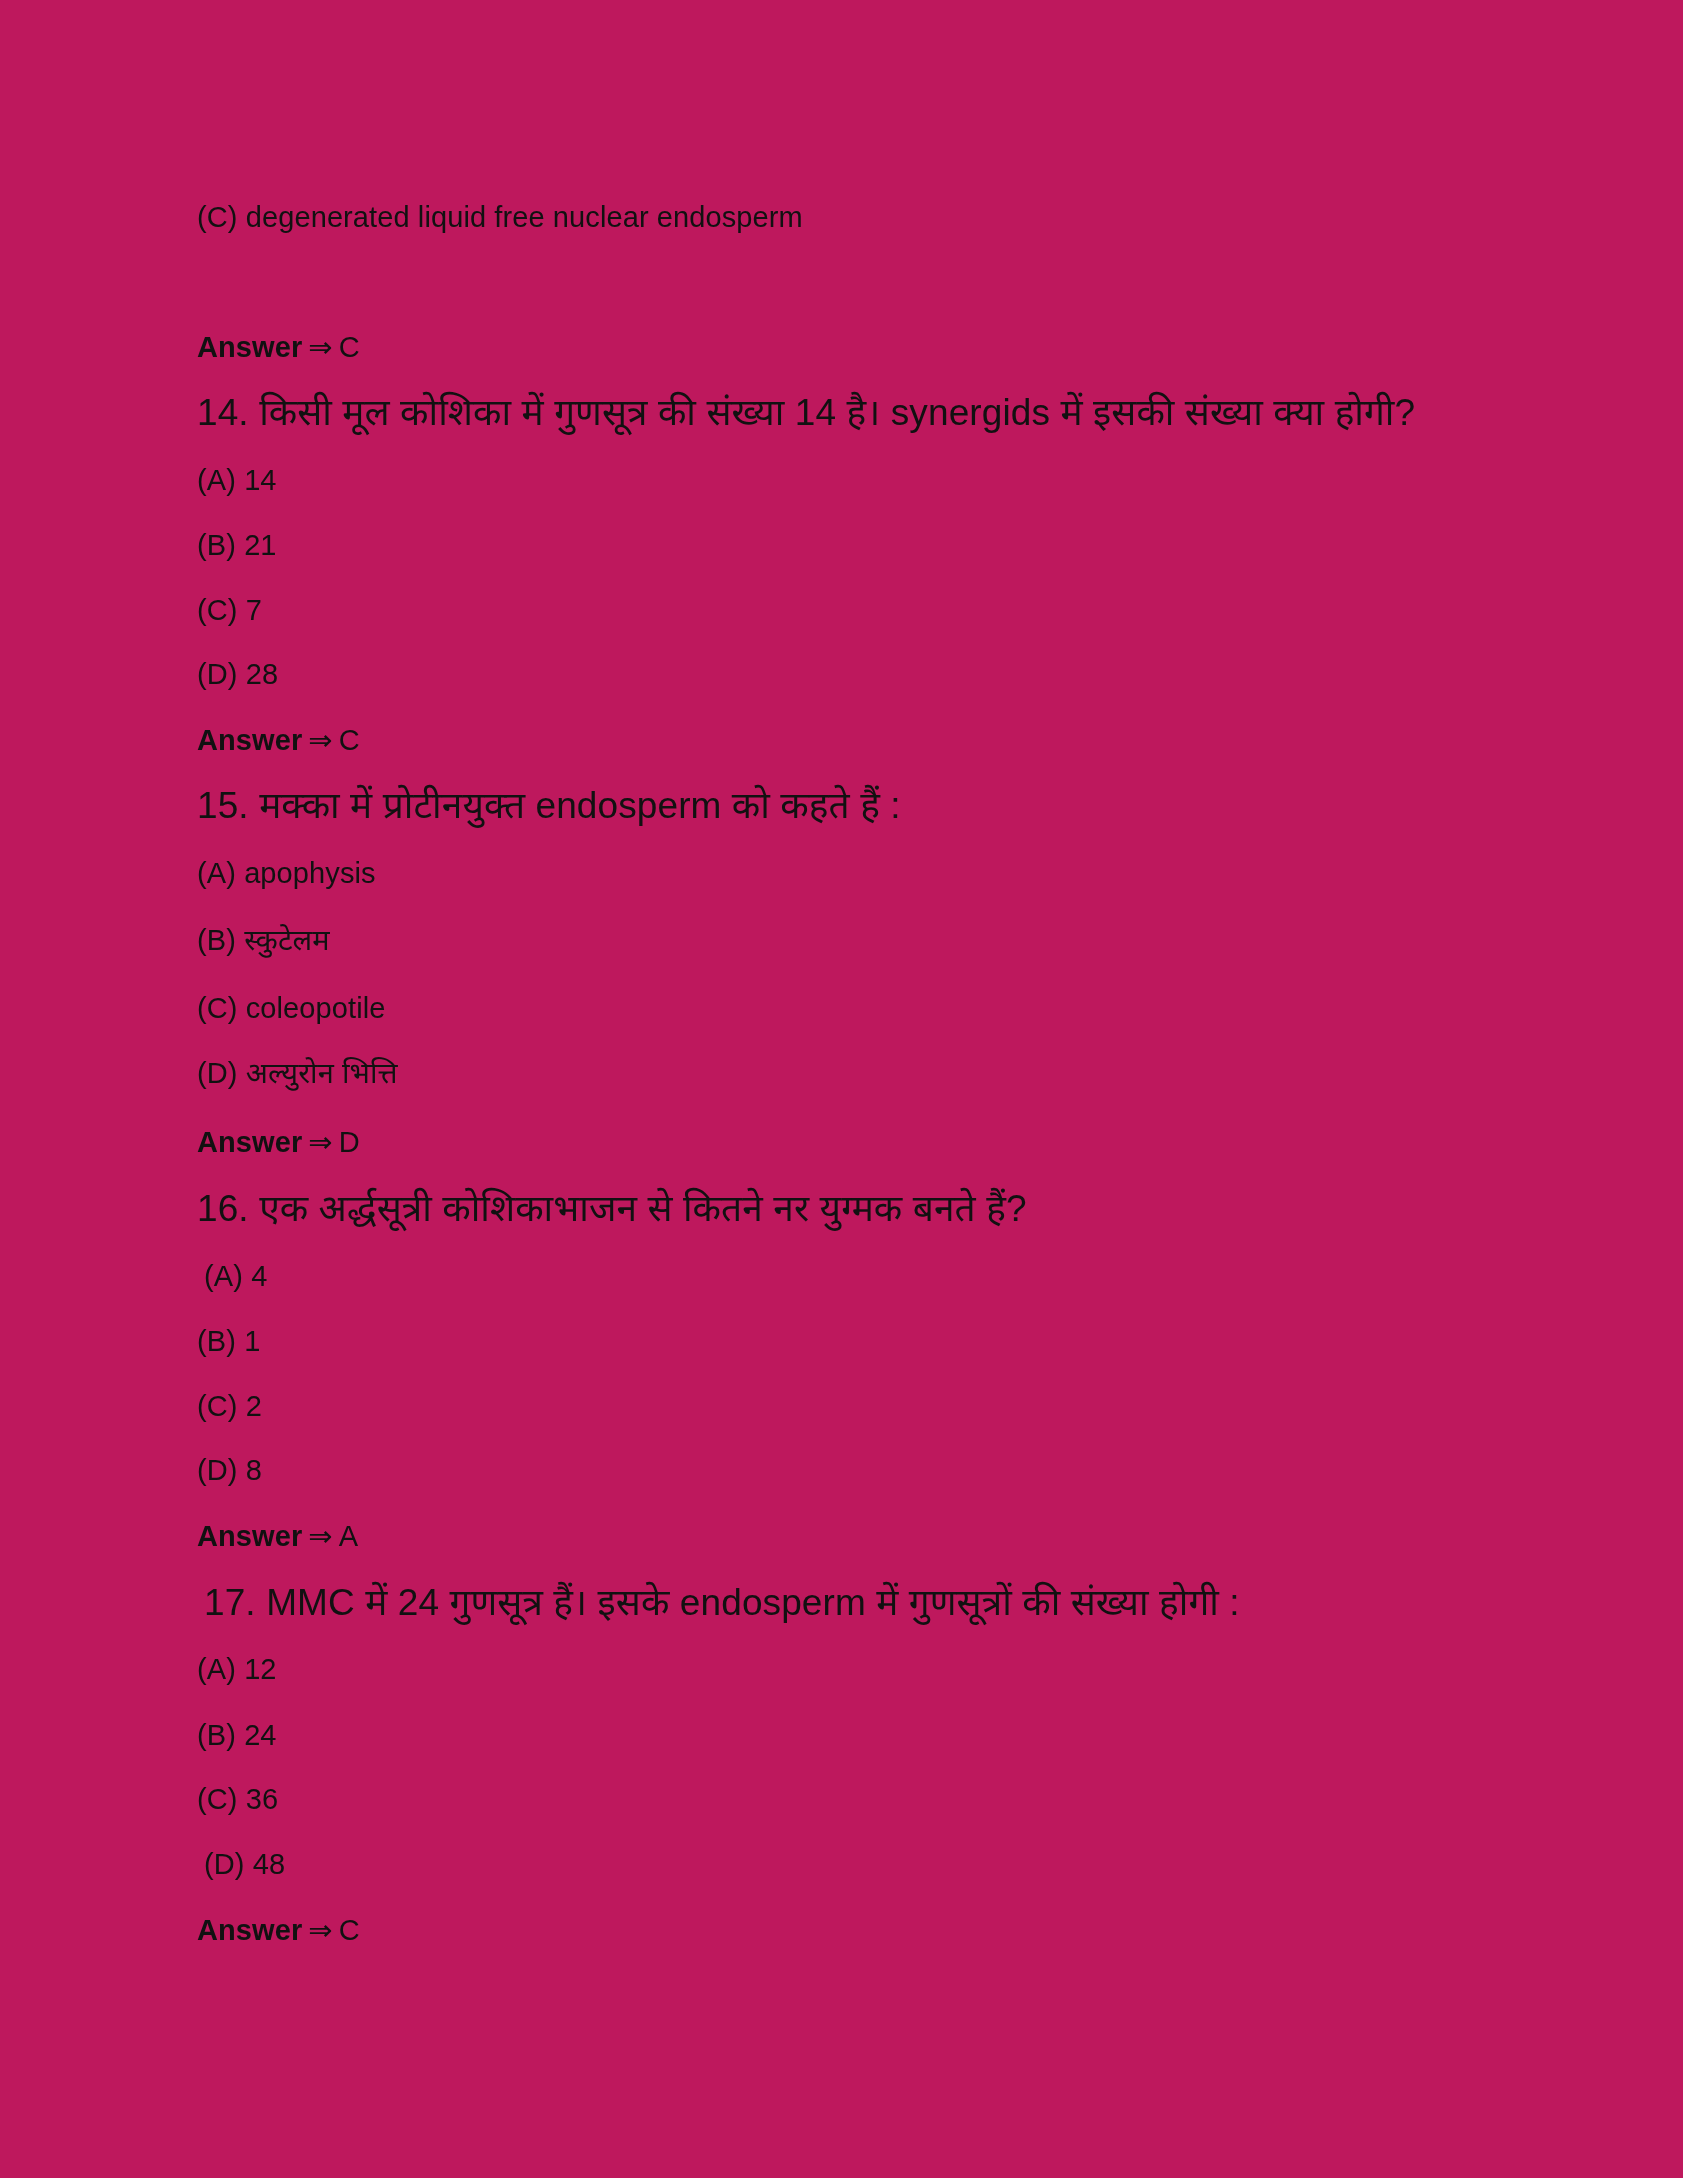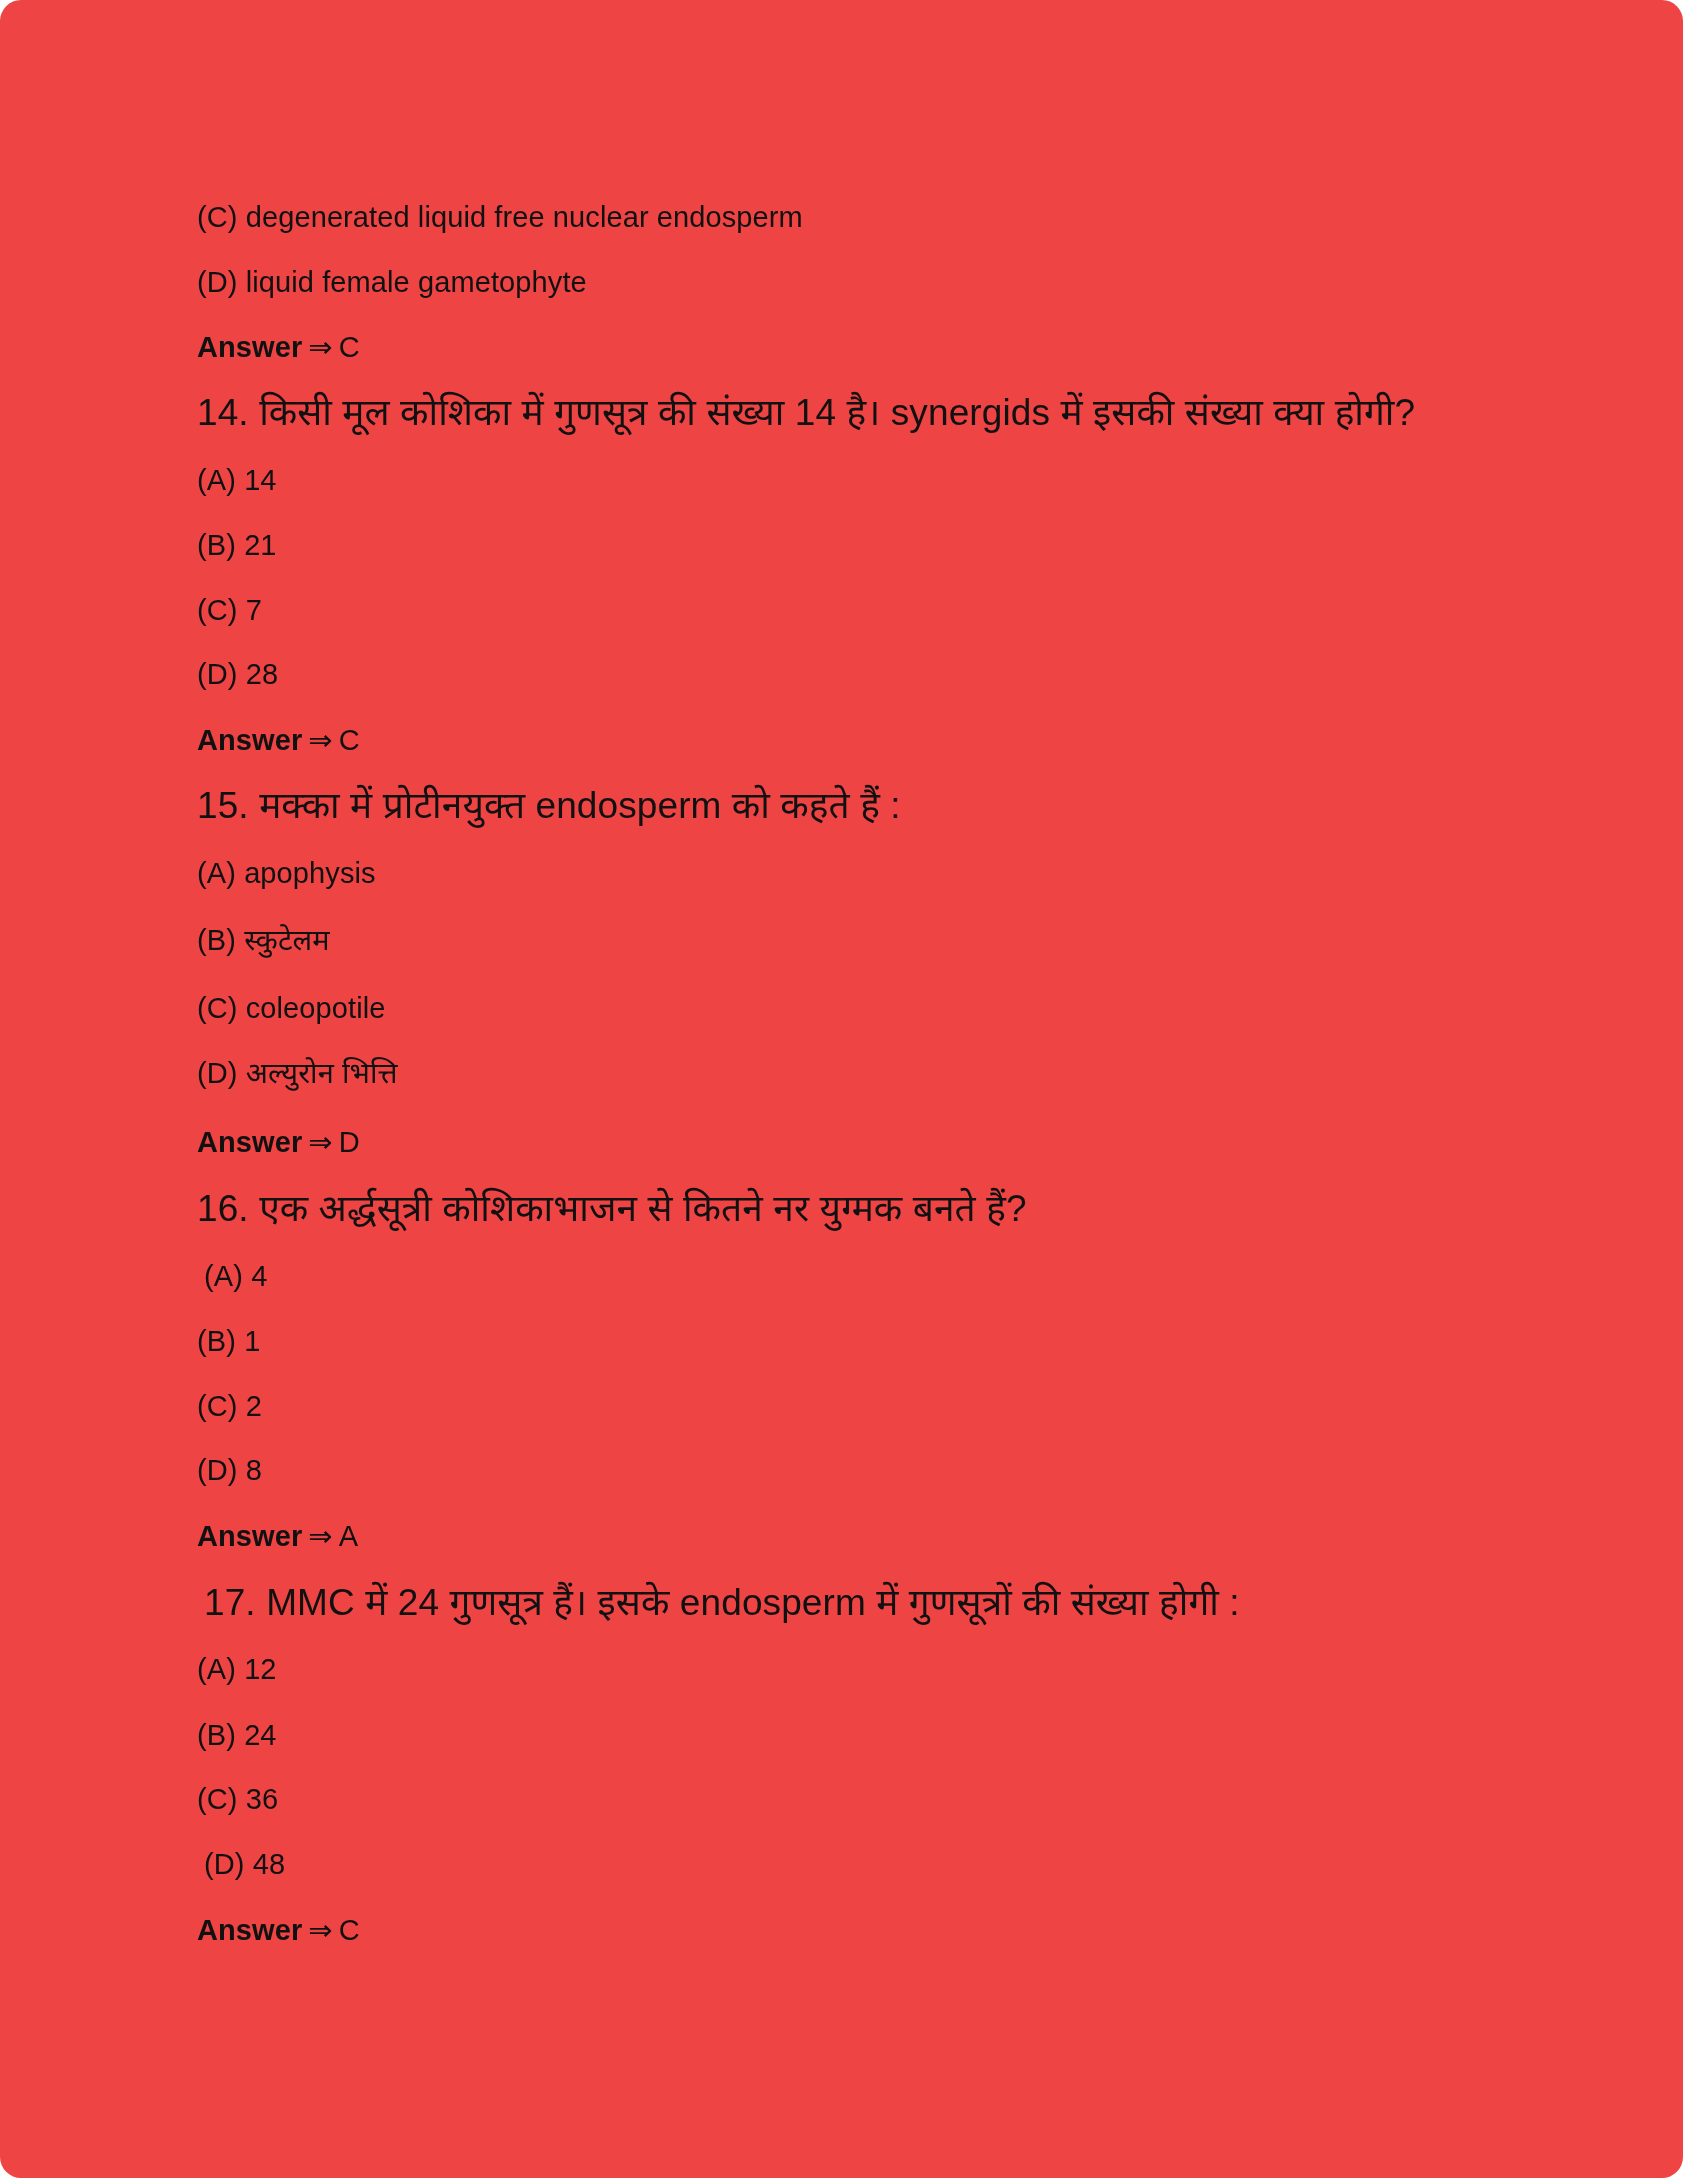--- a/index.html
+++ b/index.html
@@ -14,22 +14,21 @@
       overflow: hidden;
       font-family: "Liberation Sans", "DejaVu Sans", sans-serif;
       color: #111111;
     }
     .page {
       position: absolute;
       left: 0;
       top: 0;
       width: 1683px;
       height: 2178px;
-      background: #ef4444;
-      border-radius: 21px;
+      background: #be185d;
     }
     .line {
       position: absolute;
       left: 197px;
       height: 50px;
       line-height: 50px;
       font-size: 29px;
       white-space: nowrap;
       letter-spacing: 0.1px;
     }
@@ -49,24 +48,20 @@
     }
   </style>
 </head>
 <body>
 
 <div class="page">
 
   <div class="line" style="top:192px">
     <span>(C)</span>
     <span>degenerated liquid free nuclear endosperm</span>
-  </div>
-  <div class="line" style="top:257px">
-    <span>(D)</span>
-    <span>liquid female gametophyte</span>
   </div>
   <div class="line" style="top:322px">
     <span class="ans-label">Answer</span><span class="ans-arrow">⇒</span><span>C</span>
   </div>
 
   <div class="line q" style="top:388px">
     <span>14.</span>
     <span>किसी मूल कोशिका में गुणसूत्र की संख्या 14 है। synergids में इसकी संख्या क्या होगी?</span>
   </div>
   <div class="line" style="top:455px">

